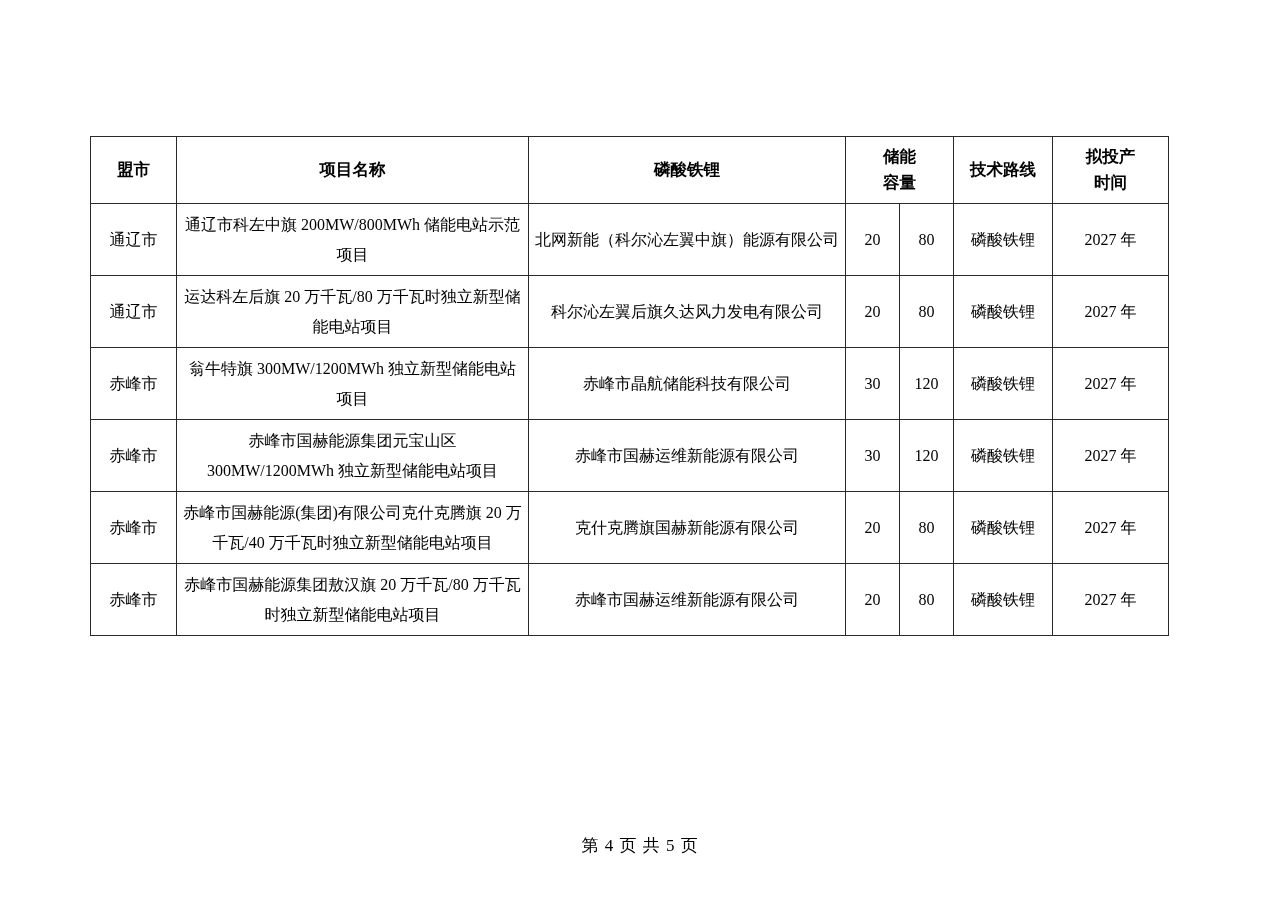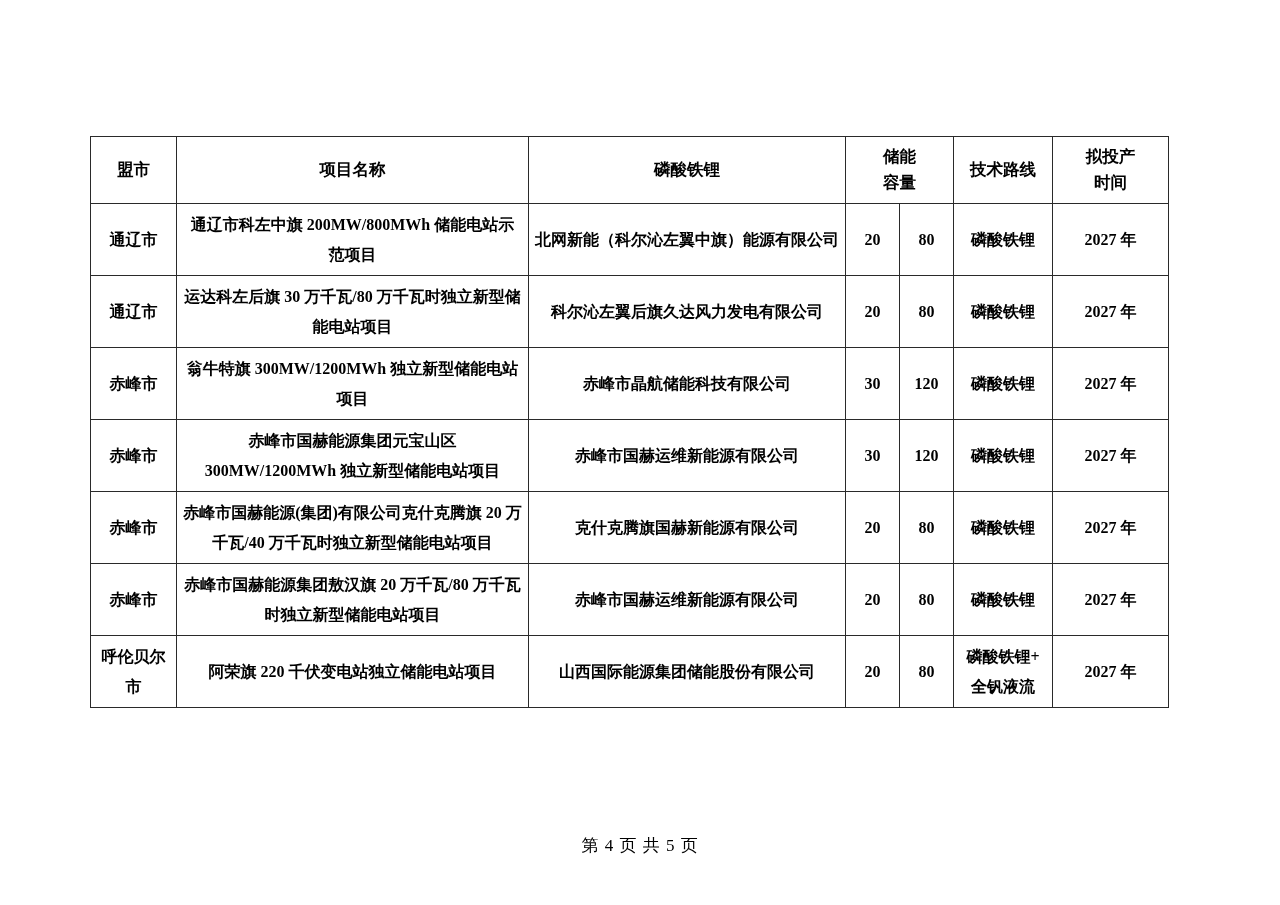--- a/index.html
+++ b/index.html
@@ -21,21 +21,21 @@
     top: 136px;
     width: 1078px;
     border-collapse: collapse;
     table-layout: fixed;
   }
   .doc-table td, .doc-table th {
     border: 1px solid #2a2a2a;
     text-align: center;
     vertical-align: middle;
     font-size: 16px;
-    font-weight: bold;
+    font-weight: normal;
     line-height: 30px;
     padding: 2px 6px;
     white-space: pre-line;
     overflow: hidden;
   }
   .doc-table th {
     font-size: 16.5px;
     font-weight: bold;
     line-height: 26px;
     height: 62px;
@@ -85,21 +85,21 @@
       <td>通辽市</td>
       <td>通辽市科左中旗 200MW/800MWh 储能电站示范项目</td>
       <td>北网新能（科尔沁左翼中旗）能源有限公司</td>
       <td>20</td>
       <td>80</td>
       <td>磷酸铁锂</td>
       <td>2027 年</td>
     </tr>
     <tr>
       <td>通辽市</td>
-      <td>运达科左后旗 30 万千瓦/80 万千瓦时独立新型储能电站项目</td>
+      <td>运达科左后旗 20 万千瓦/80 万千瓦时独立新型储能电站项目</td>
       <td>科尔沁左翼后旗久达风力发电有限公司</td>
       <td>20</td>
       <td>80</td>
       <td>磷酸铁锂</td>
       <td>2027 年</td>
     </tr>
     <tr>
       <td>赤峰市</td>
       <td>翁牛特旗 300MW/1200MWh 独立新型储能电站项目</td>
       <td>赤峰市晶航储能科技有限公司</td>
@@ -129,26 +129,16 @@
     </tr>
     <tr>
       <td>赤峰市</td>
       <td>赤峰市国赫能源集团敖汉旗 20 万千瓦/80 万千瓦时独立新型储能电站项目</td>
       <td>赤峰市国赫运维新能源有限公司</td>
       <td>20</td>
       <td>80</td>
       <td>磷酸铁锂</td>
       <td>2027 年</td>
     </tr>
-    <tr>
-      <td>呼伦贝尔市</td>
-      <td>阿荣旗 220 千伏变电站独立储能电站项目</td>
-      <td>山西国际能源集团储能股份有限公司</td>
-      <td>20</td>
-      <td>80</td>
-      <td>磷酸铁锂+
-全钒液流</td>
-      <td>2027 年</td>
-    </tr>
   </tbody>
 </table>
 
 <div class="page-footer">第 4 页 共 5 页</div>
 
 </body></html>

